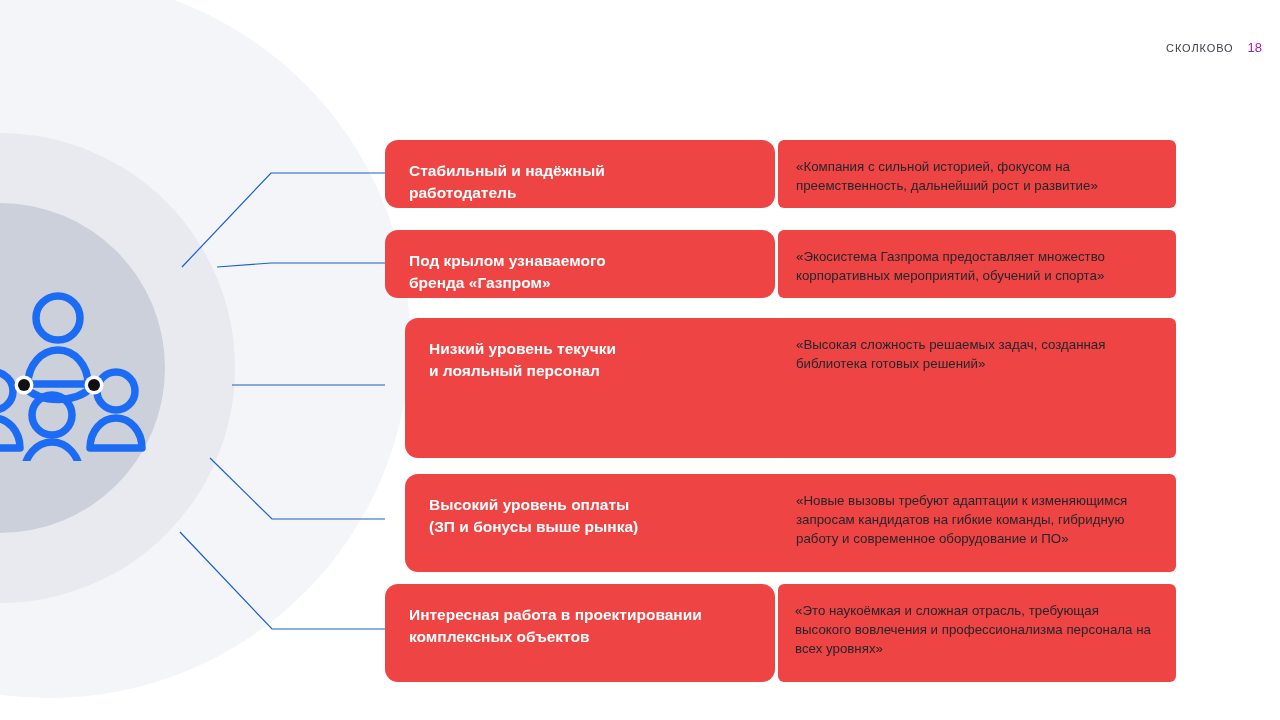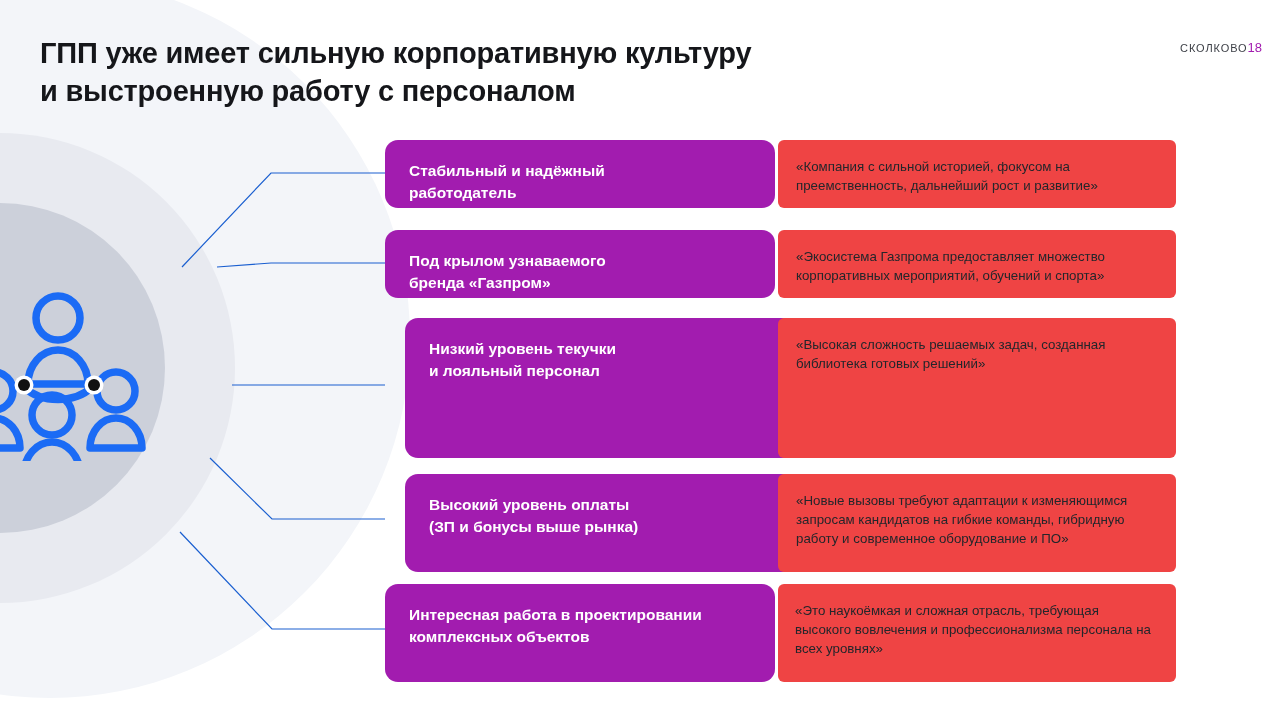--- a/index.html
+++ b/index.html
@@ -39,31 +39,31 @@
   
   .title{
     position:absolute;left:40px;top:34px;
     font-size:29px;line-height:1.32;
     font-weight:700;color:#15161a;
     letter-spacing:-0.2px;
     white-space:pre-line;
   }
   .brand{
     position:absolute;right:18px;top:40px;
-    display:flex;align-items:baseline;gap:0;
+    display:flex;align-items:baseline;gap:14px;
   }
   .brand-name{font-size:11px;letter-spacing:0.9px;color:#3c3f46;}
   .brand-page{font-size:13px;color:#a21caf;}
 
   
   #rows{position:absolute;left:385px;top:140px;width:855px;}
   .row{position:absolute;left:0;display:flex;}
   .blue-box{
     width:390px;
-    background:#a21caf;
+    background:#ef4444;
     border-radius:13px;
     color:#ffffff;
     font-size:15.5px;font-weight:700;line-height:1.42;
     padding:20px 24px 18px 24px;
     box-sizing:border-box;
     white-space:pre-line;
   }
   .gray-box{
     position:absolute;left:393px;
     width:398px;
@@ -115,22 +115,20 @@
     </g>
 
     <g>
       <circle cx="34" cy="99" r="9.5" fill="#ffffff"></circle>
       <circle cx="34" cy="99" r="6" fill="#111111"></circle>
       <circle cx="104" cy="99" r="9.5" fill="#ffffff"></circle>
       <circle cx="104" cy="99" r="6" fill="#111111"></circle>
     </g>
   </svg>
 
-  <div class="title">ГПП уже имеет сильную корпоративную культуру
-и выстроенную работу с персоналом</div>
 
   <div class="brand">
     <span class="brand-name">СКОЛКОВО</span>
     <span class="brand-page">18</span>
   </div>
 
   <div id="rows">
       <div class="row" style="top: 0px; height: 68px;">
         <div class="blue-box" style="height: 68px;">Стабильный и надёжный
 работодатель</div>

